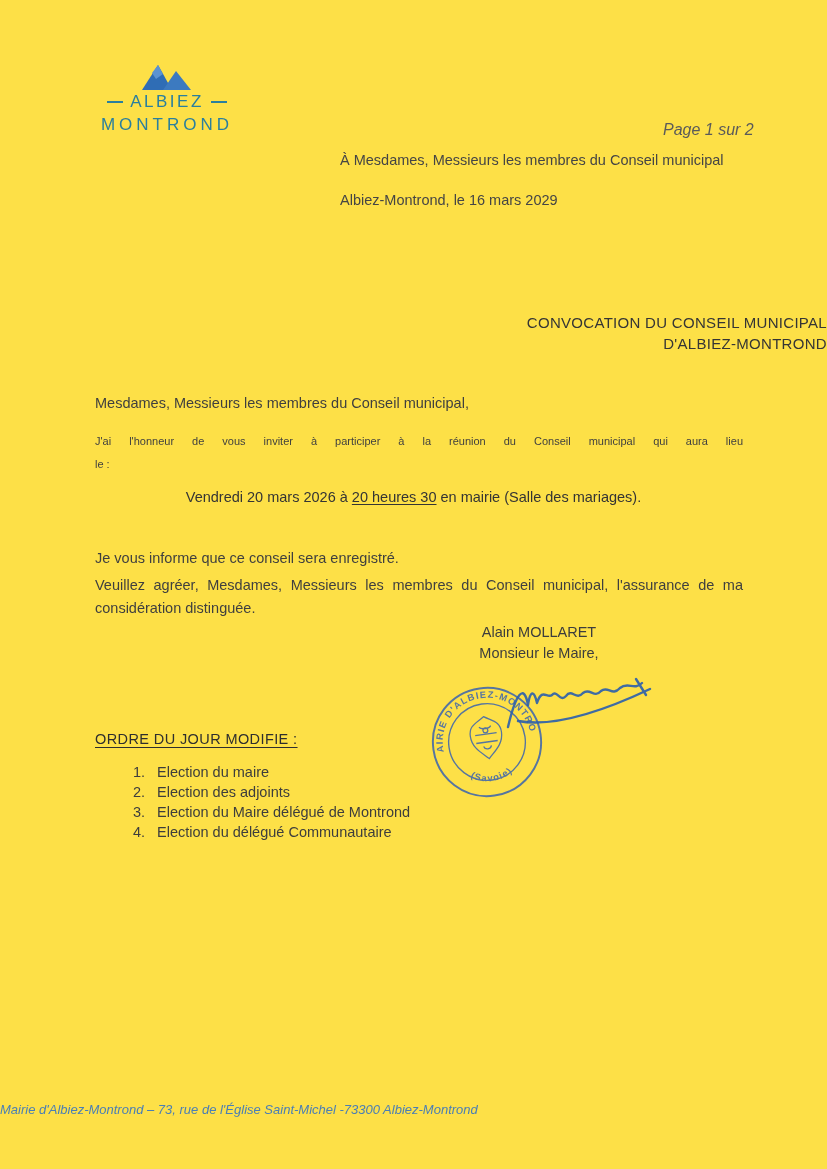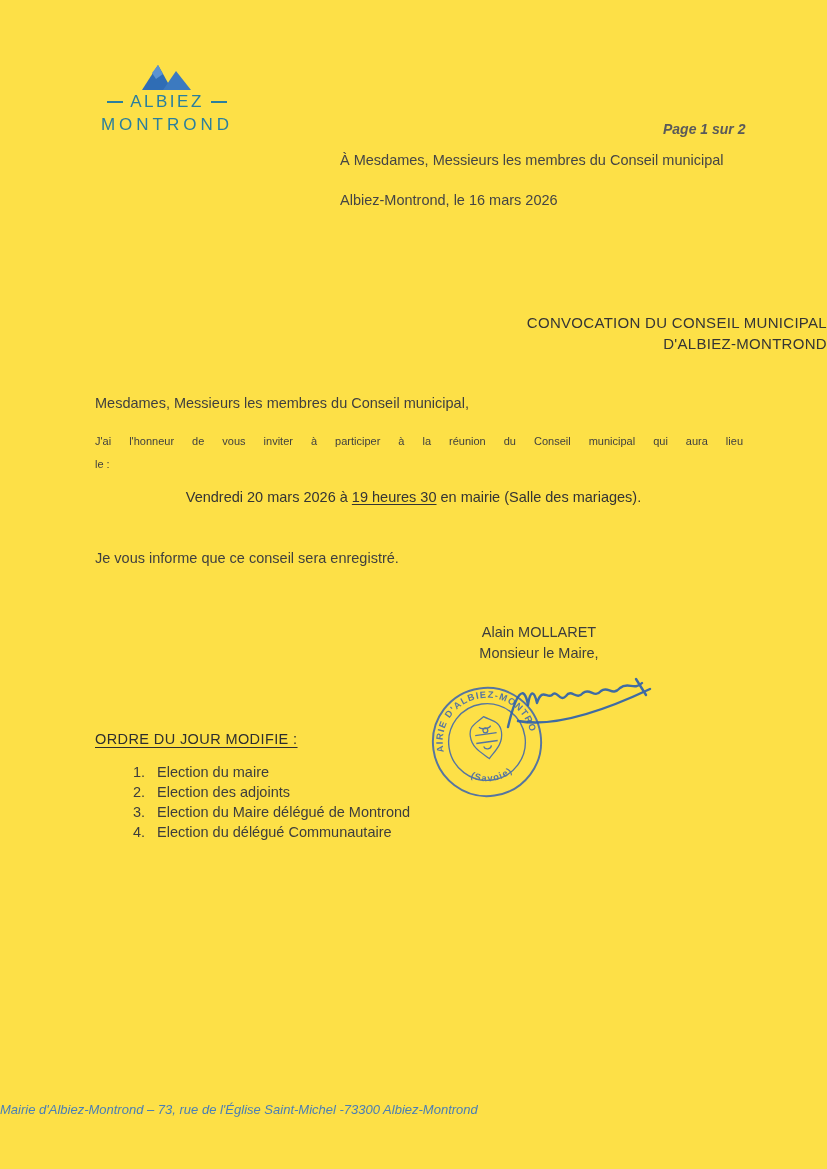--- a/index.html
+++ b/index.html
@@ -19,21 +19,21 @@
     display:flex;align-items:center;justify-content:center;gap:7px;
     color:#2a7f9e;font-size:17px;letter-spacing:2.5px;font-weight:500;
   }
   .logo .dash{width:16px;height:2px;background:#2a7f9e;}
   .logo .montrond{
     margin-top:3px;color:#2a7f9e;font-size:17px;letter-spacing:4px;font-weight:500;
   }
   
   .page-label{
     position:absolute;left:663px;top:121px;
-    font-size:14px;font-style:italic;color:#5a5a5a;font-weight:bold;
+    font-size:16px;font-style:italic;color:#5a5a5a;
   }
   
   .recipient{position:absolute;left:340px;top:152px;font-size:14.5px;color:#454545;}
   .dateline{position:absolute;left:340px;top:192px;font-size:14.5px;color:#454545;}
   
   .subject{position:absolute;left:95px;top:265px;font-size:14.5px;color:#3d3d3d;}
   
   .doc-title{
     position:absolute;left:0;top:312px;width:827px;text-align:right;
     font-size:15px;line-height:21px;color:#353535;font-weight:500;letter-spacing:0.3px;
@@ -89,39 +89,43 @@
       <span class="dash"></span>
       <span>ALBIEZ</span>
       <span class="dash"></span>
     </div>
     <div class="montrond">MONTROND</div>
   </div>
 
   <div class="page-label">Page 1 sur 2</div>
 
   <div class="recipient">À Mesdames, Messieurs les membres du Conseil municipal</div>
-  <div class="dateline">Albiez-Montrond, le 16 mars 2026</div>
+  <div class="dateline">Albiez-Montrond, le 16 mars 2029</div>
 
 
   <div class="doc-title">
     <div>CONVOCATION DU CONSEIL MUNICIPAL</div>
     <div>D'ALBIEZ-MONTROND</div>
   </div>
 
   <div class="salutation">Mesdames, Messieurs les membres du Conseil municipal,</div>
 
   <div class="para1">
     <div class="just">J'ai l'honneur de vous inviter à participer à la réunion du Conseil municipal qui aura lieu</div>
     <div>le :</div>
   </div>
 
-  <div class="meeting-line"><span>Vendredi 20 mars 2026 à </span><span class="u">19 heures 30</span><span> en mairie (Salle des mariages).</span></div>
+  <div class="meeting-line"><span>Vendredi 20 mars 2026 à </span><span class="u">20 heures 30</span><span> en mairie (Salle des mariages).</span></div>
 
   <div class="para2">Je vous informe que ce conseil sera enregistré.</div>
 
+  <div class="para3">
+    <div class="just">Veuillez agréer, Mesdames, Messieurs les membres du Conseil municipal, l'assurance de ma</div>
+    <div>considération distinguée.</div>
+  </div>
 
   <div class="sig-block">
     <div>Alain MOLLARET</div>
     <div>Monsieur le Maire,</div>
   </div>
 
   <svg class="stamp" viewBox="0 0 120 120">
     <defs>
       <path id="arcTop" d="M 15,60 A 45,45 0 1 1 105,60" fill="none"></path>
       <path id="arcBottom" d="M 20,60 A 40,40 0 0 0 100,60" fill="none"></path>

